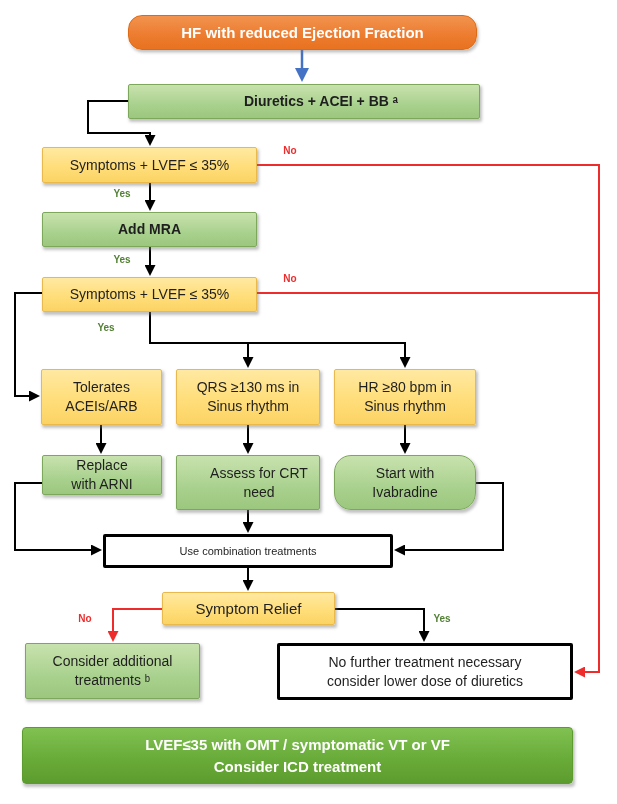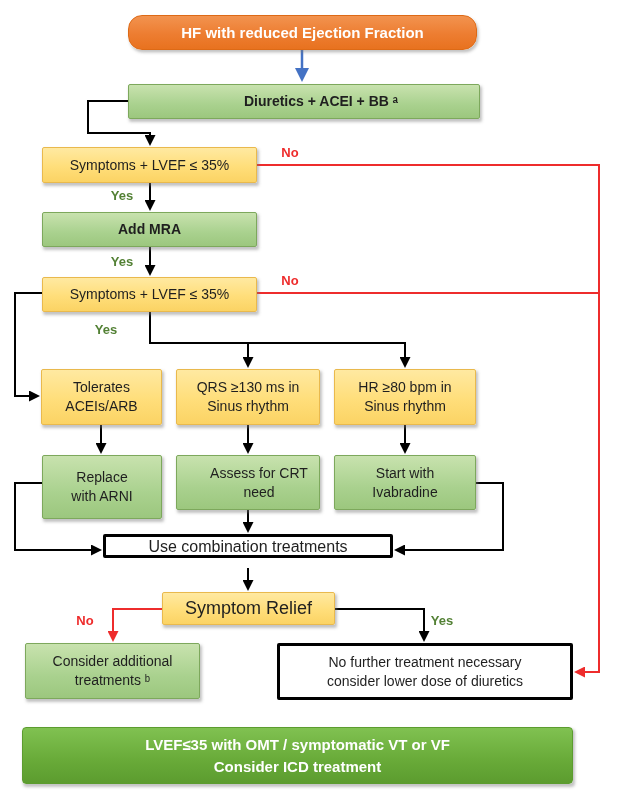--- a/index.html
+++ b/index.html
@@ -45,21 +45,21 @@
   .banner{
     background:linear-gradient(180deg,#80C151 0%,#68AA38 60%,#5C9C2F 100%);
     border:1px solid #5C9C2F;
     color:#ffffff;font-weight:bold;font-size:15px;
     line-height:22px;
     border-radius:4px;
   }
   .bold{font-weight:bold;}
   .edge-label{
     position:absolute;
-    font-size:13px;font-weight:bold;
+    font-size:10px;font-weight:bold;
     text-align:center;width:44px;
   }
   .yes{color:#538135;}
   .no{color:#EE2C2C;}
   svg.connectors{position:absolute;left:0;top:0;}
 </style>
 </head>
 <body>
 
 <div id="stage">
@@ -115,32 +115,32 @@
 
   <div class="node yellowbox shadow" style="left:41px;top:369px;width:121px;height:56px;">Tolerates
 ACEIs/ARB</div>
 
   <div class="node yellowbox shadow" style="left:176px;top:369px;width:144px;height:56px;">QRS ≥130 ms in
 Sinus rhythm</div>
 
   <div class="node yellowbox shadow" style="left:334px;top:369px;width:142px;height:56px;">HR ≥80 bpm in
 Sinus rhythm</div>
 
-  <div class="node greenbox shadow" style="left:42px;top:455px;width:120px;height:64px;">Replace
+  <div class="node greenbox shadow" style="left:42px;top:455px;width:120px;height:40px;">Replace
 with ARNI</div>
 
   <div class="node greenbox shadow" style="left:176px;top:455px;width:144px;height:55px;padding-left:22px;">Assess for CRT
 need</div>
 
-  <div class="node greenbox shadow" style="left:334px;top:455px;width:142px;height:55px;">Start with
+  <div class="node greenbox shadow" style="left:334px;top:455px;width:142px;height:55px;border-radius:17px;">Start with
 Ivabradine</div>
 
-  <div class="node whitebox" style="left:103px;top:534px;width:290px;height:24px;font-size:16px;">Use combination treatments</div>
+  <div class="node whitebox" style="left:103px;top:534px;width:290px;height:34px;font-size:11px;">Use combination treatments</div>
 
-  <div class="node yellowbox shadow" style="left:162px;top:592px;width:173px;height:33px;font-size:18px;">Symptom Relief</div>
+  <div class="node yellowbox shadow" style="left:162px;top:592px;width:173px;height:33px;font-size:15px;">Symptom Relief</div>
 
   <div class="node whitebox" style="left:277px;top:643px;width:296px;height:57px;">No further treatment necessary
 consider lower dose of diuretics</div>
 
   <div class="node greenbox shadow" style="left:25px;top:643px;width:175px;height:56px;">Consider additional
 treatments ᵇ</div>
 
   <div class="node banner shadow" style="left:22px;top:727px;width:551px;height:57px;">LVEF≤35 with OMT / symptomatic VT or VF
 Consider ICD treatment</div>
 

